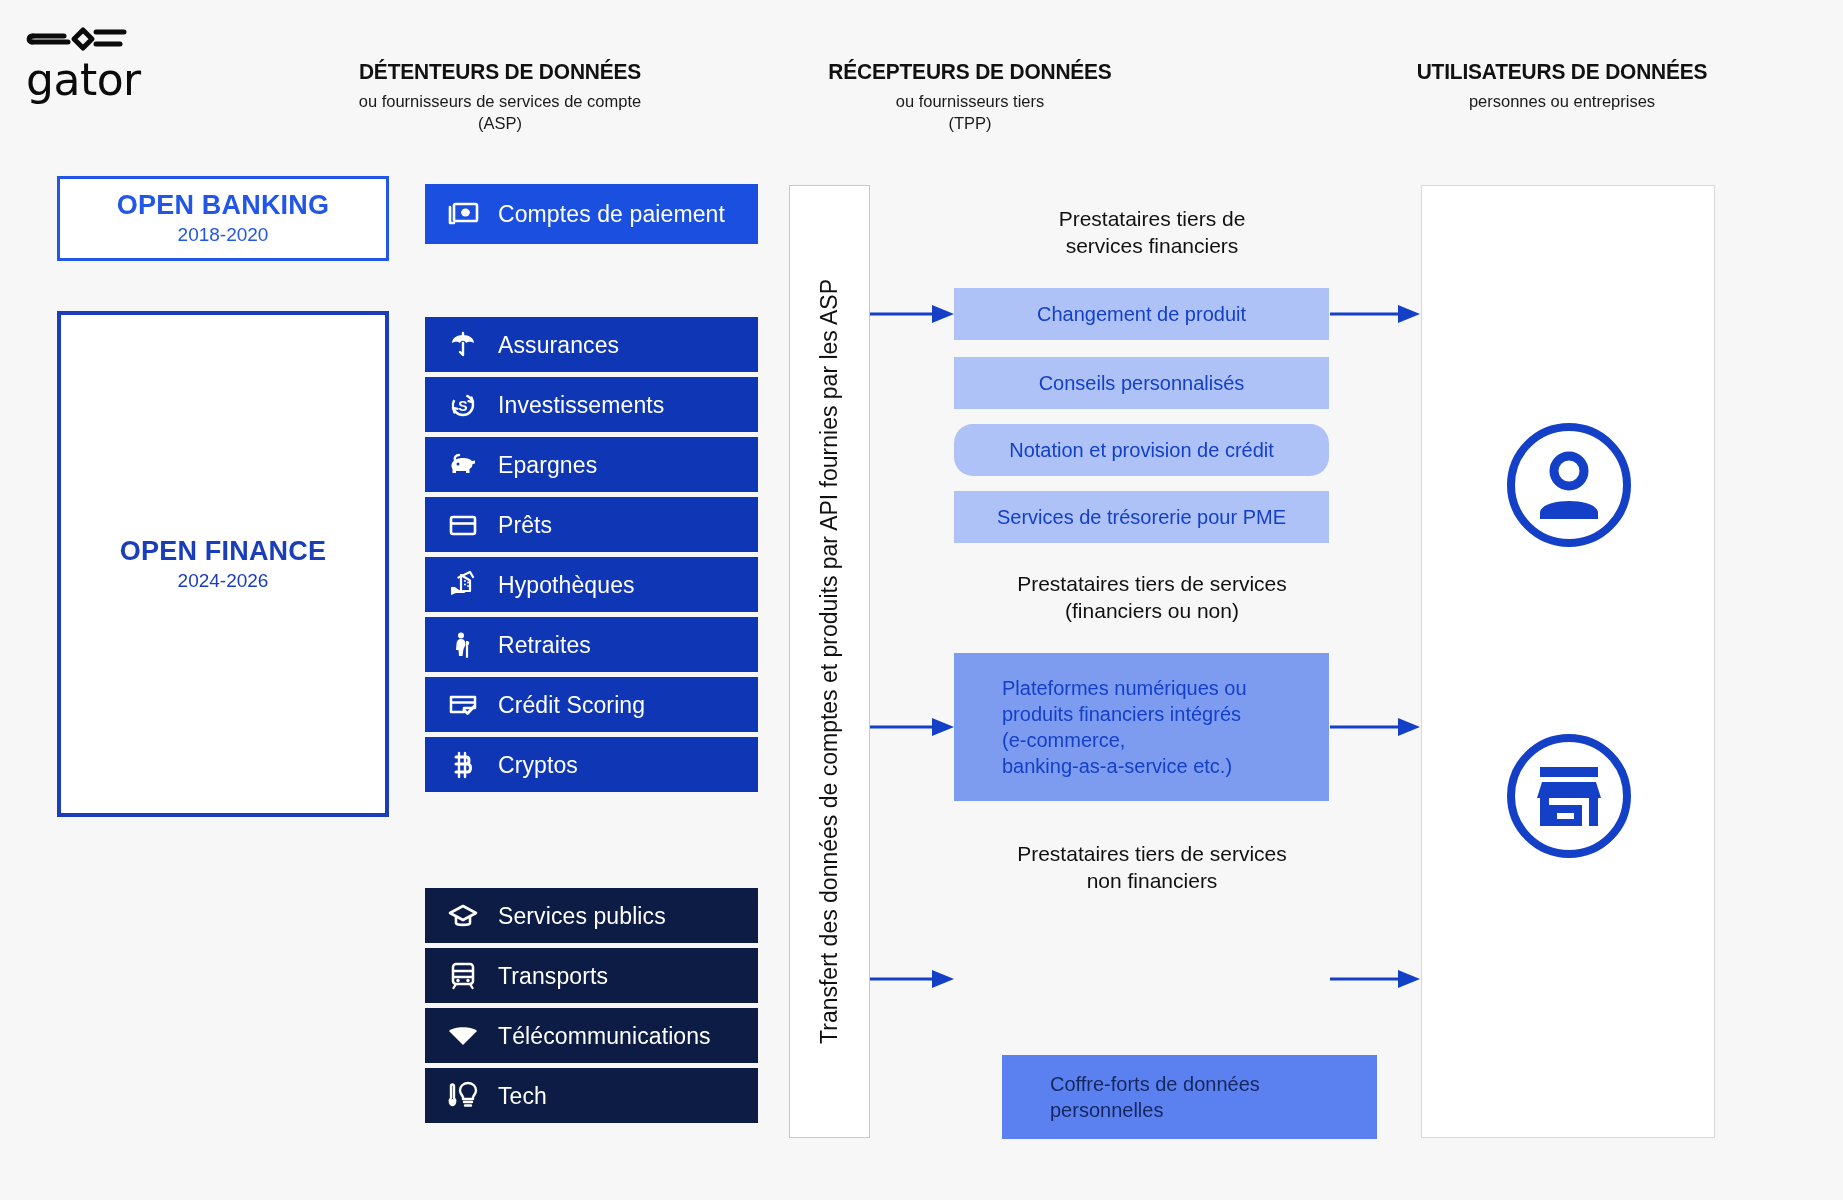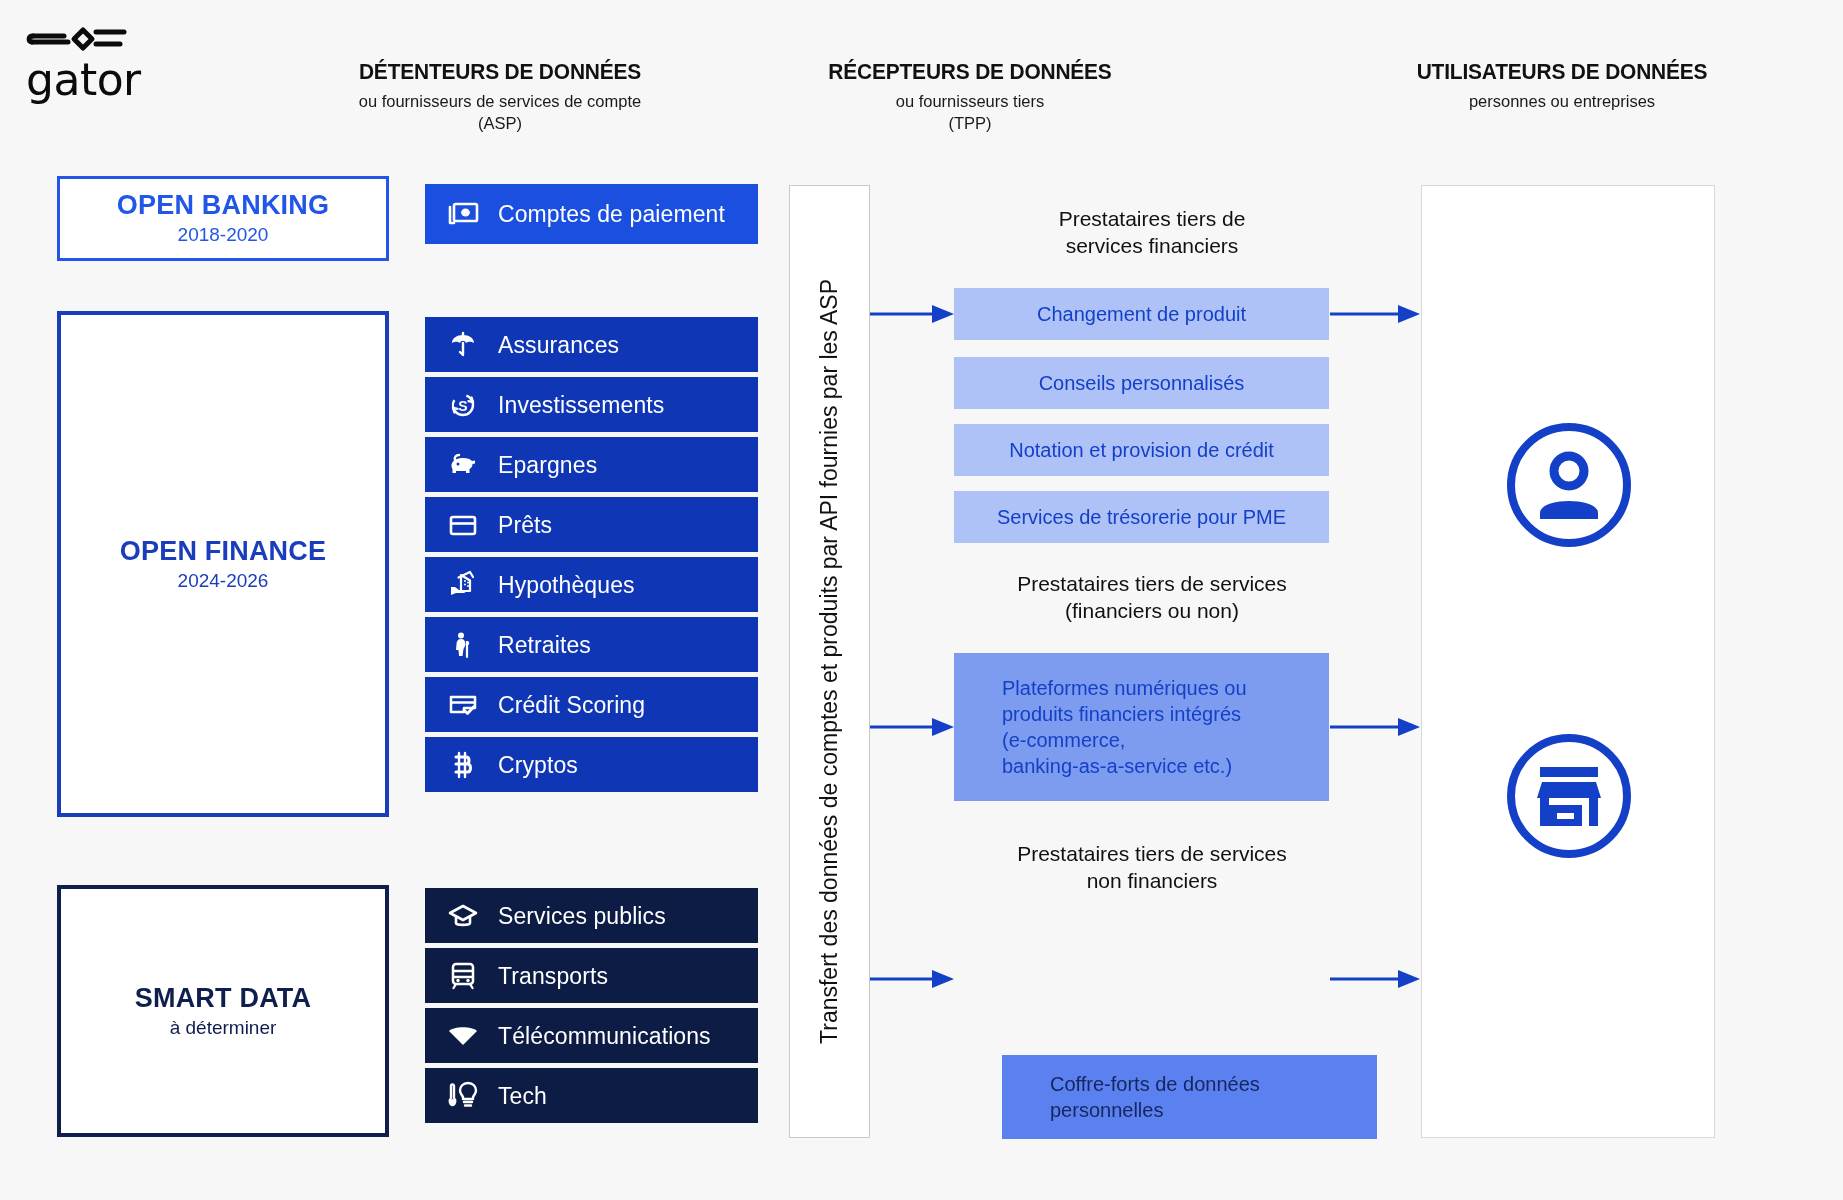--- a/index.html
+++ b/index.html
@@ -103,24 +103,20 @@
   <div class="phase" style="left:57px;top:176px;width:332px;height:85px;border:3px solid #2156e8;">
     <div class="ph-title" style="color:#2156e8;">OPEN BANKING</div>
     <div class="ph-sub" style="color:#2156e8;">2018-2020</div>
   </div>
 
   <div class="phase" style="left:57px;top:311px;width:332px;height:506px;border:4px solid #1a3ebb;">
     <div class="ph-title" style="color:#1a3ebb;text-align:center;">OPEN FINANCE</div>
     <div class="ph-sub" style="color:#1a3ebb;">2024-2026</div>
   </div>
 
-  <div class="phase" style="left:57px;top:885px;width:332px;height:252px;border:4px solid #0f1f4d;">
-    <div class="ph-title" style="color:#0f1f4d;">SMART DATA</div>
-    <div class="ph-sub" style="color:#0f1f4d;">à déterminer</div>
-  </div>
 
   <div class="rows" style="left:425px;top:184px;width:333px;">
     <div class="row" style="height:60px;background:#1a4fe0;">
       <span class="ic">
         <svg width="34" height="34" viewBox="0 0 34 34" fill="none">
           <path d="M4 10 V26 H8" stroke="#fff" stroke-width="2.6" stroke-linecap="round" stroke-linejoin="round"></path>
           <rect x="8" y="7" width="23" height="17" rx="1.6" stroke="#fff" stroke-width="2.6"></rect>
           <ellipse cx="19.5" cy="15.5" rx="4.4" ry="4" fill="#fff"></ellipse>
         </svg>
       </span>
@@ -279,21 +275,21 @@
     <div>Prestataires tiers de</div>
     <div>services financiers</div>
   </div>
 
   <div class="rbox center" style="left:954px;top:288px;width:375px;height:52px;background:#aec2f7;">
     <span class="rtxt" style="color:#1440c8;">Changement de produit</span>
   </div>
   <div class="rbox center" style="left:954px;top:357px;width:375px;height:52px;background:#aec2f7;">
     <span class="rtxt" style="color:#1440c8;">Conseils personnalisés</span>
   </div>
-  <div class="rbox center" style="left:954px;top:424px;width:375px;height:52px;background:#aec2f7;">
+  <div class="rbox center" style="left:954px;top:424px;width:375px;height:52px;background:#aec2f7;border-radius:19px;">
     <span class="rtxt" style="color:#1440c8;">Notation et provision de crédit</span>
   </div>
   <div class="rbox center" style="left:954px;top:491px;width:375px;height:52px;background:#aec2f7;">
     <span class="rtxt" style="color:#1440c8;">Services de trésorerie pour PME</span>
   </div>
 
   <div class="grp-title" style="left:942px;top:570px;">
     <div>Prestataires tiers de services</div>
     <div>(financiers ou non)</div>
   </div>

